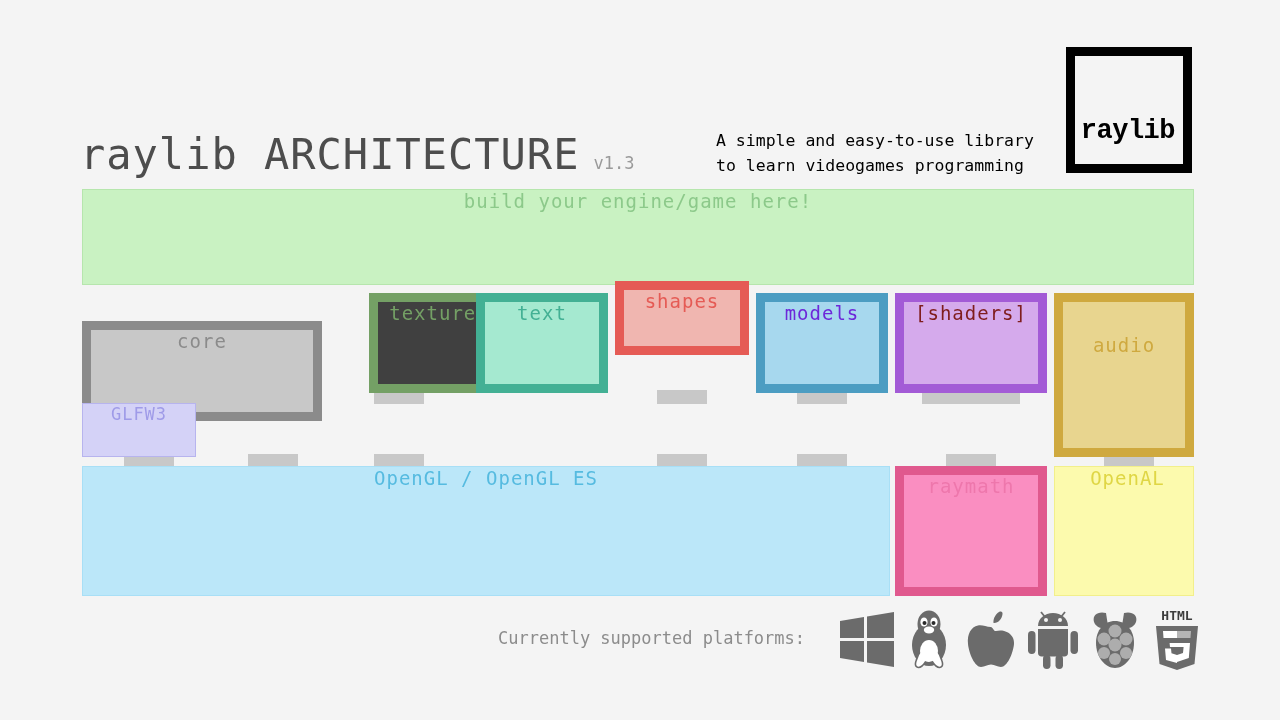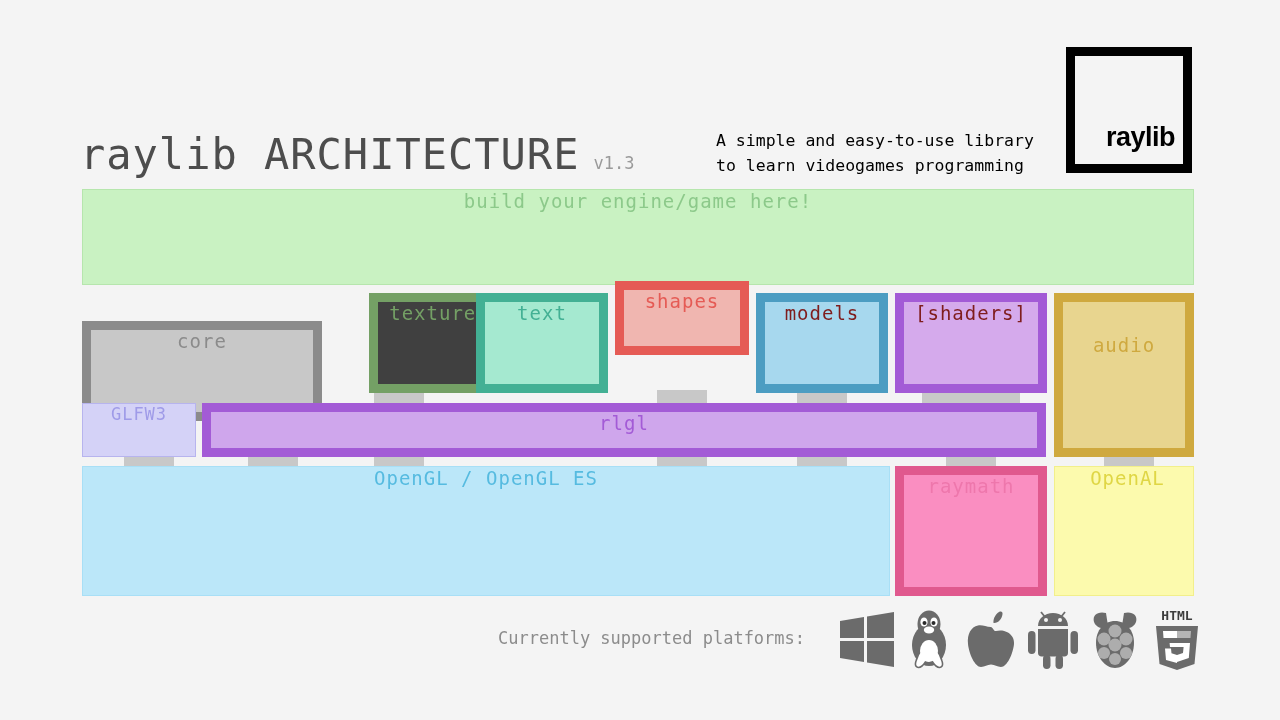--- a/index.html
+++ b/index.html
@@ -50,26 +50,26 @@
   .logo {
     position: absolute;
     left: 1066px; top: 47px;
     width: 126px; height: 126px;
     border: 9px solid #000000;
     background: #f4f4f4;
     box-sizing: border-box;
   }
   .logo-text {
     position: absolute;
-    right: 8px; bottom: 11px;
+    right: 8px; bottom: 18px;
     font-size: 27px;
     font-weight: bold;
     color: #000000;
     letter-spacing: -0.5px;
-    font-family: Liberation Sans, sans-serif;
+    font-family: Liberation Mono, monospace;
   }
 
   
   .box {
     position: absolute;
     box-sizing: border-box;
     display: flex;
     align-items: flex-start;
     justify-content: center;
     font-size: 19px;
@@ -91,21 +91,21 @@
   .tab {
     position: absolute;
     background: #c8c8c8;
   }
 
   
   .m-core    { left: 82px;  top: 293px; width: 240px; height: 100px; background: #c8c8c8; border: 9px solid #8b8b8b; color: #8b8b8b; margin-top: 28px; }
   .m-textures{ left: 329px; top: 293px; width: 140px; height: 100px; background: #404040; border: 9px solid #74a065; color: #74a065; margin-left: 40px; }
   .m-text    { left: 476px; top: 293px; width: 132px; height: 100px; background: #a5e9d0; border: 9px solid #43b094; color: #43b094; }
   .m-shapes  { left: 615px; top: 281px; width: 134px; height: 74px; background: #f0b6b0; border: 9px solid #e55b55; color: #e55b55; }
-  .m-models  { left: 756px; top: 293px; width: 132px; height: 100px; background: #a7d8ee; border: 9px solid #4c9dc2; color: #7f1d1d; }
+  .m-models  { left: 756px; top: 293px; width: 132px; height: 100px; background: #a7d8ee; border: 9px solid #4c9dc2; color: #6d28d9; }
   .m-shaders { left: 895px; top: 293px; width: 152px; height: 100px; background: #d5aaec; border: 9px solid #a35bd6; color: #7f1d1d; }
   .m-audio   { left: 1054px;top: 293px; width: 140px; height: 164px; background: #e8d58f; border: 9px solid #cfa93f; color: #cfa93f; }
 
   
   .m-glfw { left: 82px; top: 403px; width: 114px; height: 54px; background: #d4d2f7; border: 1px solid #b7b4ee; color: #9f9be8; font-size: 17px; }
   .m-rlgl { left: 202px; top: 403px; width: 844px; height: 54px; background: #cfa6ec; border: 9px solid #a35bd6; color: #a35bd6; }
 
   
   .m-opengl  { left: 82px;  top: 466px; width: 808px; height: 130px; background: #bbe7f9; border: 1px solid #a8dff6; color: #56bbe0; }
   .m-raymath { left: 895px; top: 466px; width: 152px; height: 130px; background: #fa8ec1; border: 9px solid #e0598e; color: #ee77ac; }
@@ -191,23 +191,20 @@
   </div>
   <div class="box m-shaders">
     <span class="lbl">[shaders]</span>
   </div>
   <div class="box m-audio">
     <span class="lbl" style="margin-top:32px;">audio</span>
   </div>
 
   <div class="box m-glfw">
     <span class="lbl">GLFW3</span>
-  </div>
-  <div class="box m-rlgl">
-    <span class="lbl">rlgl</span>
   </div>
 
   <div class="box m-opengl">
     <span class="lbl">OpenGL / OpenGL ES</span>
   </div>
   <div class="box m-raymath">
     <span class="lbl">raymath</span>
   </div>
   <div class="box m-openal">
     <span class="lbl">OpenAL</span>

